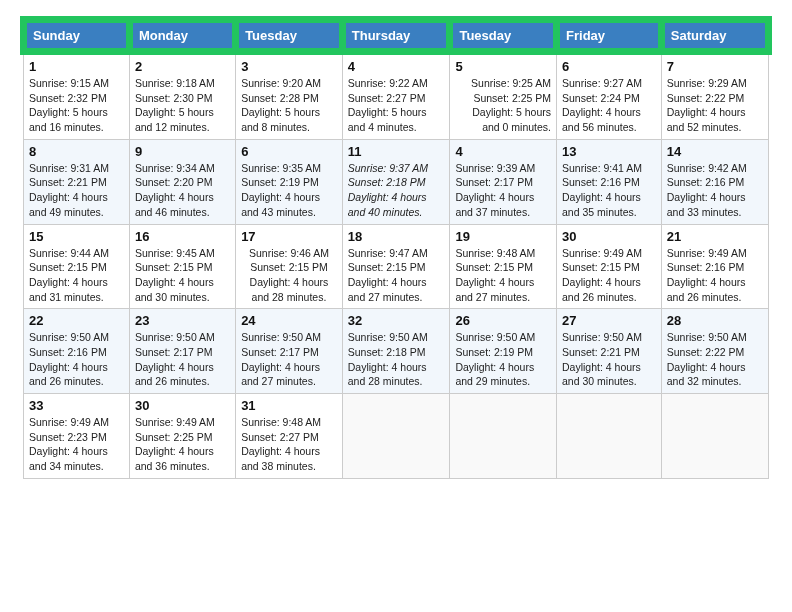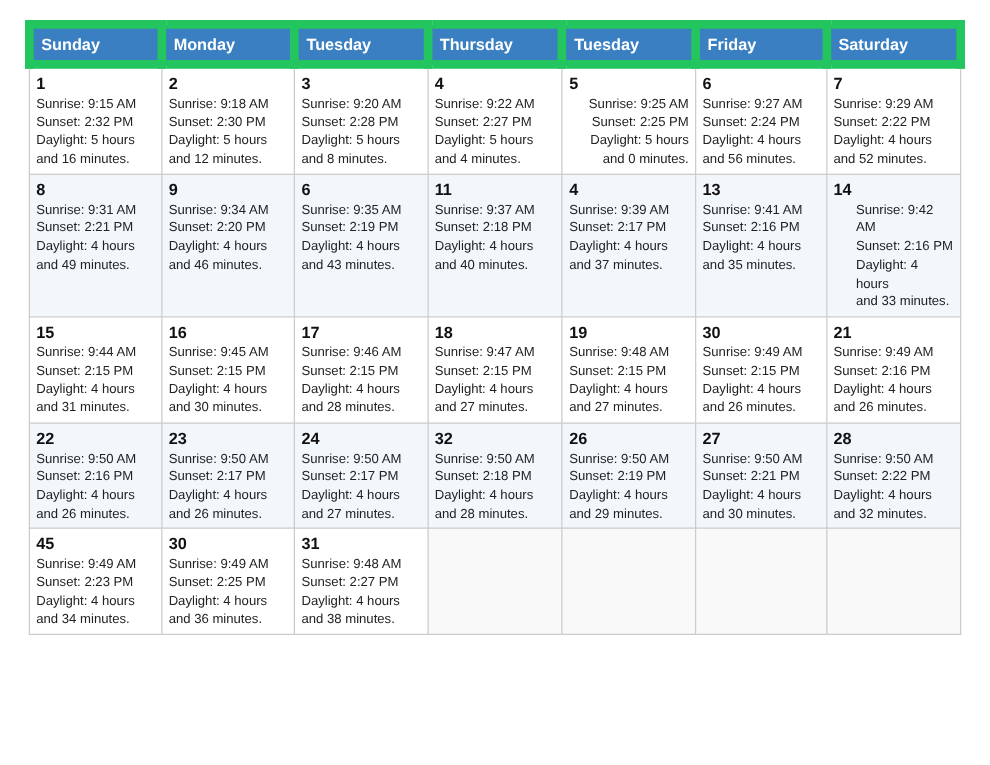--- a/index.html
+++ b/index.html
@@ -175,42 +175,42 @@
           </td>
           <td>
             <span class="day-num">6</span>
             <div class="day-info" style="white-space: pre-line;">Sunrise: 9:35 AM
 Sunset: 2:19 PM
 Daylight: 4 hours
 and 43 minutes.</div>
           </td>
           <td>
             <span class="day-num">11</span>
-            <div class="day-info" style="white-space: pre-line;">Sunrise: 9:37 AM
+            <div class="day-info" style="white-space: pre-line; font-style: italic;">Sunrise: 9:37 AM
 Sunset: 2:18 PM
 Daylight: 4 hours
 and 40 minutes.</div>
           </td>
           <td>
             <span class="day-num">4</span>
             <div class="day-info" style="white-space: pre-line;">Sunrise: 9:39 AM
 Sunset: 2:17 PM
 Daylight: 4 hours
 and 37 minutes.</div>
           </td>
           <td>
             <span class="day-num">13</span>
             <div class="day-info" style="white-space: pre-line;">Sunrise: 9:41 AM
 Sunset: 2:16 PM
 Daylight: 4 hours
 and 35 minutes.</div>
           </td>
           <td>
             <span class="day-num">14</span>
-            <div class="day-info" style="white-space: pre-line; margin-left: 18px;">Sunrise: 9:42 AM
+            <div class="day-info" style="white-space: pre-line;">Sunrise: 9:42 AM
 Sunset: 2:16 PM
 Daylight: 4 hours
 and 33 minutes.</div>
           </td>
         </tr>
         <tr>
           <td>
             <span class="day-num">15</span>
             <div class="day-info" style="white-space: pre-line;">Sunrise: 9:44 AM
 Sunset: 2:15 PM
@@ -219,21 +219,21 @@
           </td>
           <td>
             <span class="day-num">16</span>
             <div class="day-info" style="white-space: pre-line;">Sunrise: 9:45 AM
 Sunset: 2:15 PM
 Daylight: 4 hours
 and 30 minutes.</div>
           </td>
           <td>
             <span class="day-num">17</span>
-            <div class="day-info" style="white-space: pre-line;">Sunrise: 9:46 AM
+            <div class="day-info" style="white-space: pre-line; text-align: center;">Sunrise: 9:46 AM
 Sunset: 2:15 PM
 Daylight: 4 hours
 and 28 minutes.</div>
           </td>
           <td>
             <span class="day-num">18</span>
             <div class="day-info" style="white-space: pre-line;">Sunrise: 9:47 AM
 Sunset: 2:15 PM
 Daylight: 4 hours
 and 27 minutes.</div>
@@ -306,21 +306,21 @@
           <td>
             <span class="day-num">28</span>
             <div class="day-info" style="white-space: pre-line;">Sunrise: 9:50 AM
 Sunset: 2:22 PM
 Daylight: 4 hours
 and 32 minutes.</div>
           </td>
         </tr>
         <tr>
           <td>
-            <span class="day-num">45</span>
+            <span class="day-num">33</span>
             <div class="day-info" style="white-space: pre-line;">Sunrise: 9:49 AM
 Sunset: 2:23 PM
 Daylight: 4 hours
 and 34 minutes.</div>
           </td>
           <td>
             <span class="day-num">30</span>
             <div class="day-info" style="white-space: pre-line;">Sunrise: 9:49 AM
 Sunset: 2:25 PM
 Daylight: 4 hours

